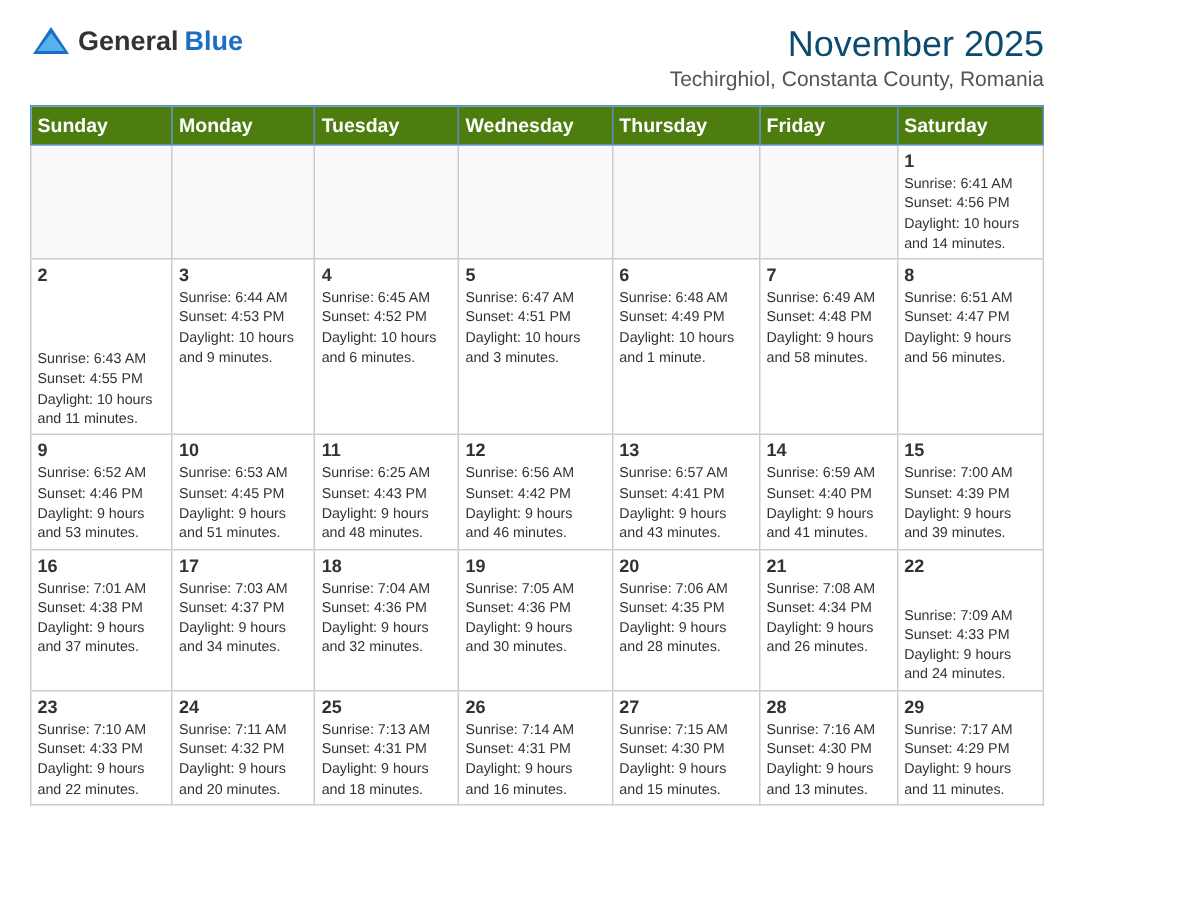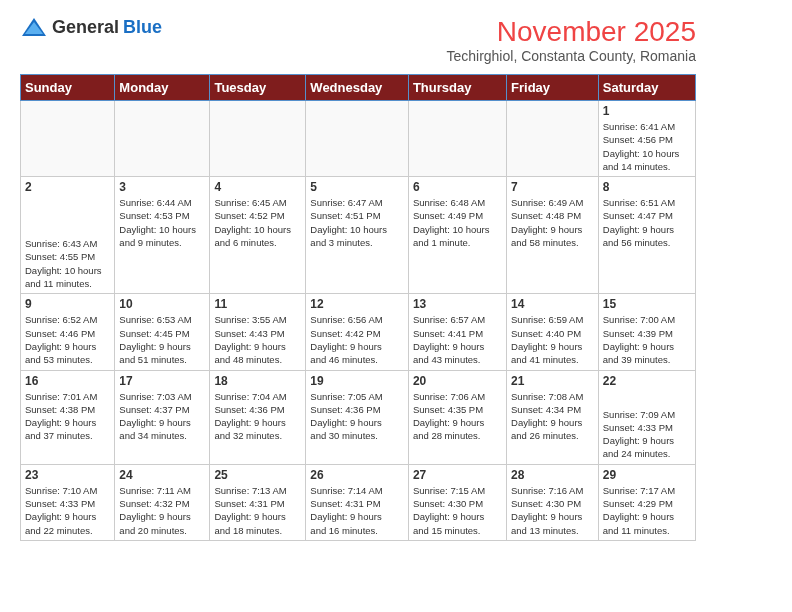--- a/index.html
+++ b/index.html
@@ -31,35 +31,35 @@
       gap: 4px;
     }
     .logo-icon {
       width: 28px;
       height: 22px;
     }
     .title-area {
       text-align: right;
     }
     .month-title {
-      font-size: 28px;
-      color: #ef4444;
+      font-size: 24px;
+      color: #0c4a6e;
       font-weight: normal;
     }
     .location {
       font-size: 14px;
       color: #555;
     }
     .calendar {
       width: 100%;
       border-collapse: collapse;
       border: 1px solid #ccc;
     }
     .calendar th {
-      background-color: #7f1d1d;
+      background-color: #4d7c0f;
       color: #fff;
       font-size: 13px;
       font-weight: bold;
       padding: 5px 4px;
       text-align: left;
       border: 1px solid #5590cc;
     }
     .calendar td {
       vertical-align: top;
       border: 1px solid #ccc;
@@ -199,21 +199,21 @@
           </td>
           <td>
             <span class="day-number">10</span>
             <div class="day-info" style="white-space: pre-line;">Sunrise: 6:53 AM
 Sunset: 4:45 PM
 Daylight: 9 hours
 and 51 minutes.</div>
           </td>
           <td>
             <span class="day-number">11</span>
-            <div class="day-info" style="white-space: pre-line;">Sunrise: 3:55 AM
+            <div class="day-info" style="white-space: pre-line;">Sunrise: 6:25 AM
 Sunset: 4:43 PM
 Daylight: 9 hours
 and 48 minutes.</div>
           </td>
           <td>
             <span class="day-number">12</span>
             <div class="day-info" style="white-space: pre-line;">Sunrise: 6:56 AM
 Sunset: 4:42 PM
 Daylight: 9 hours
 and 46 minutes.</div>

